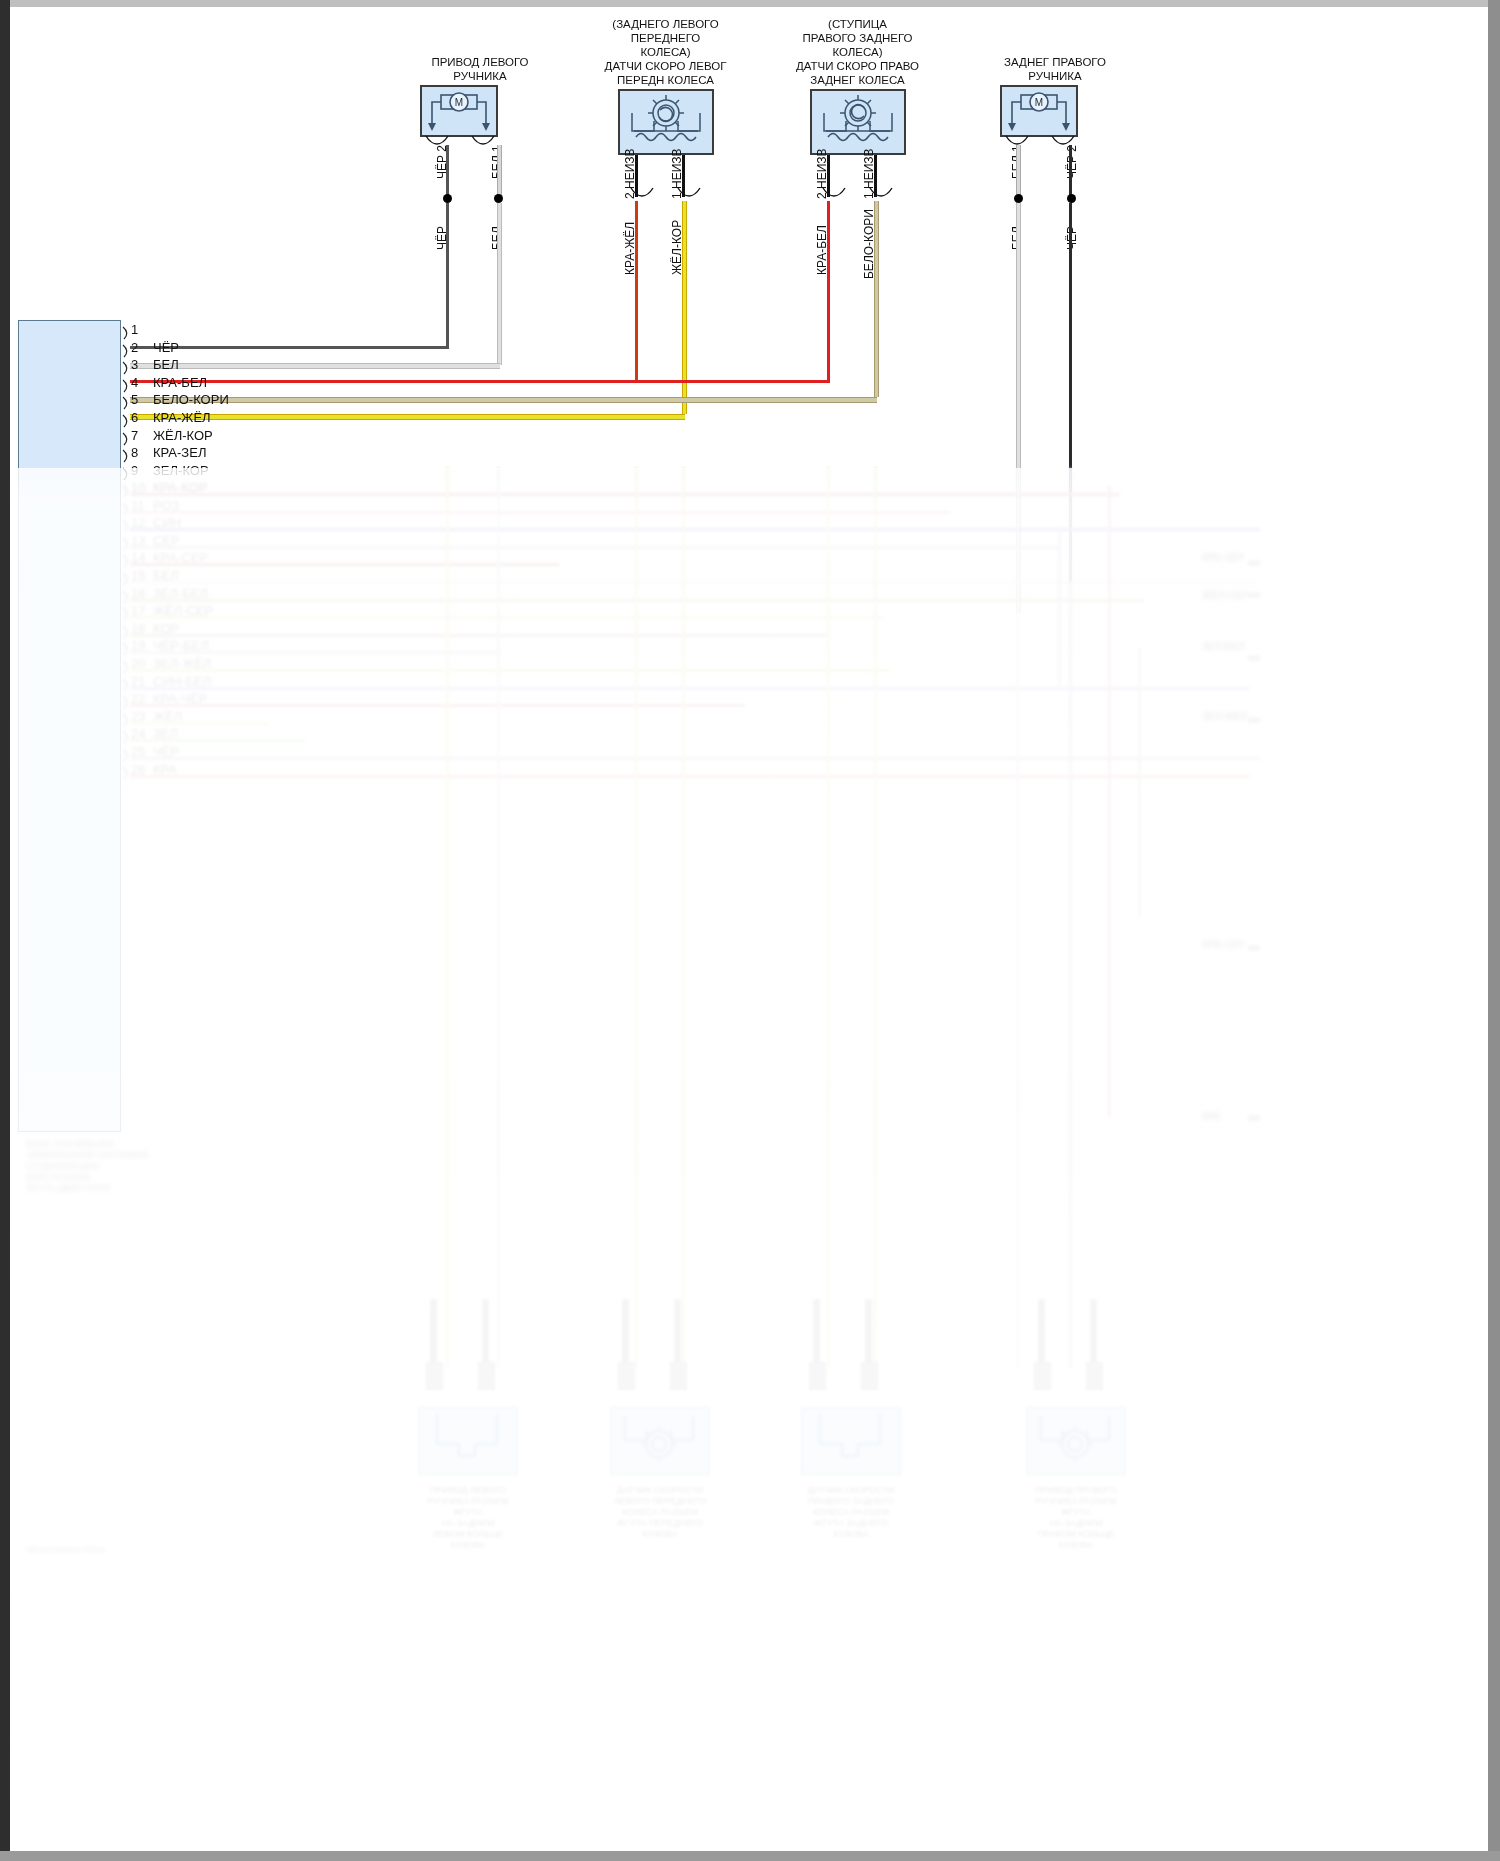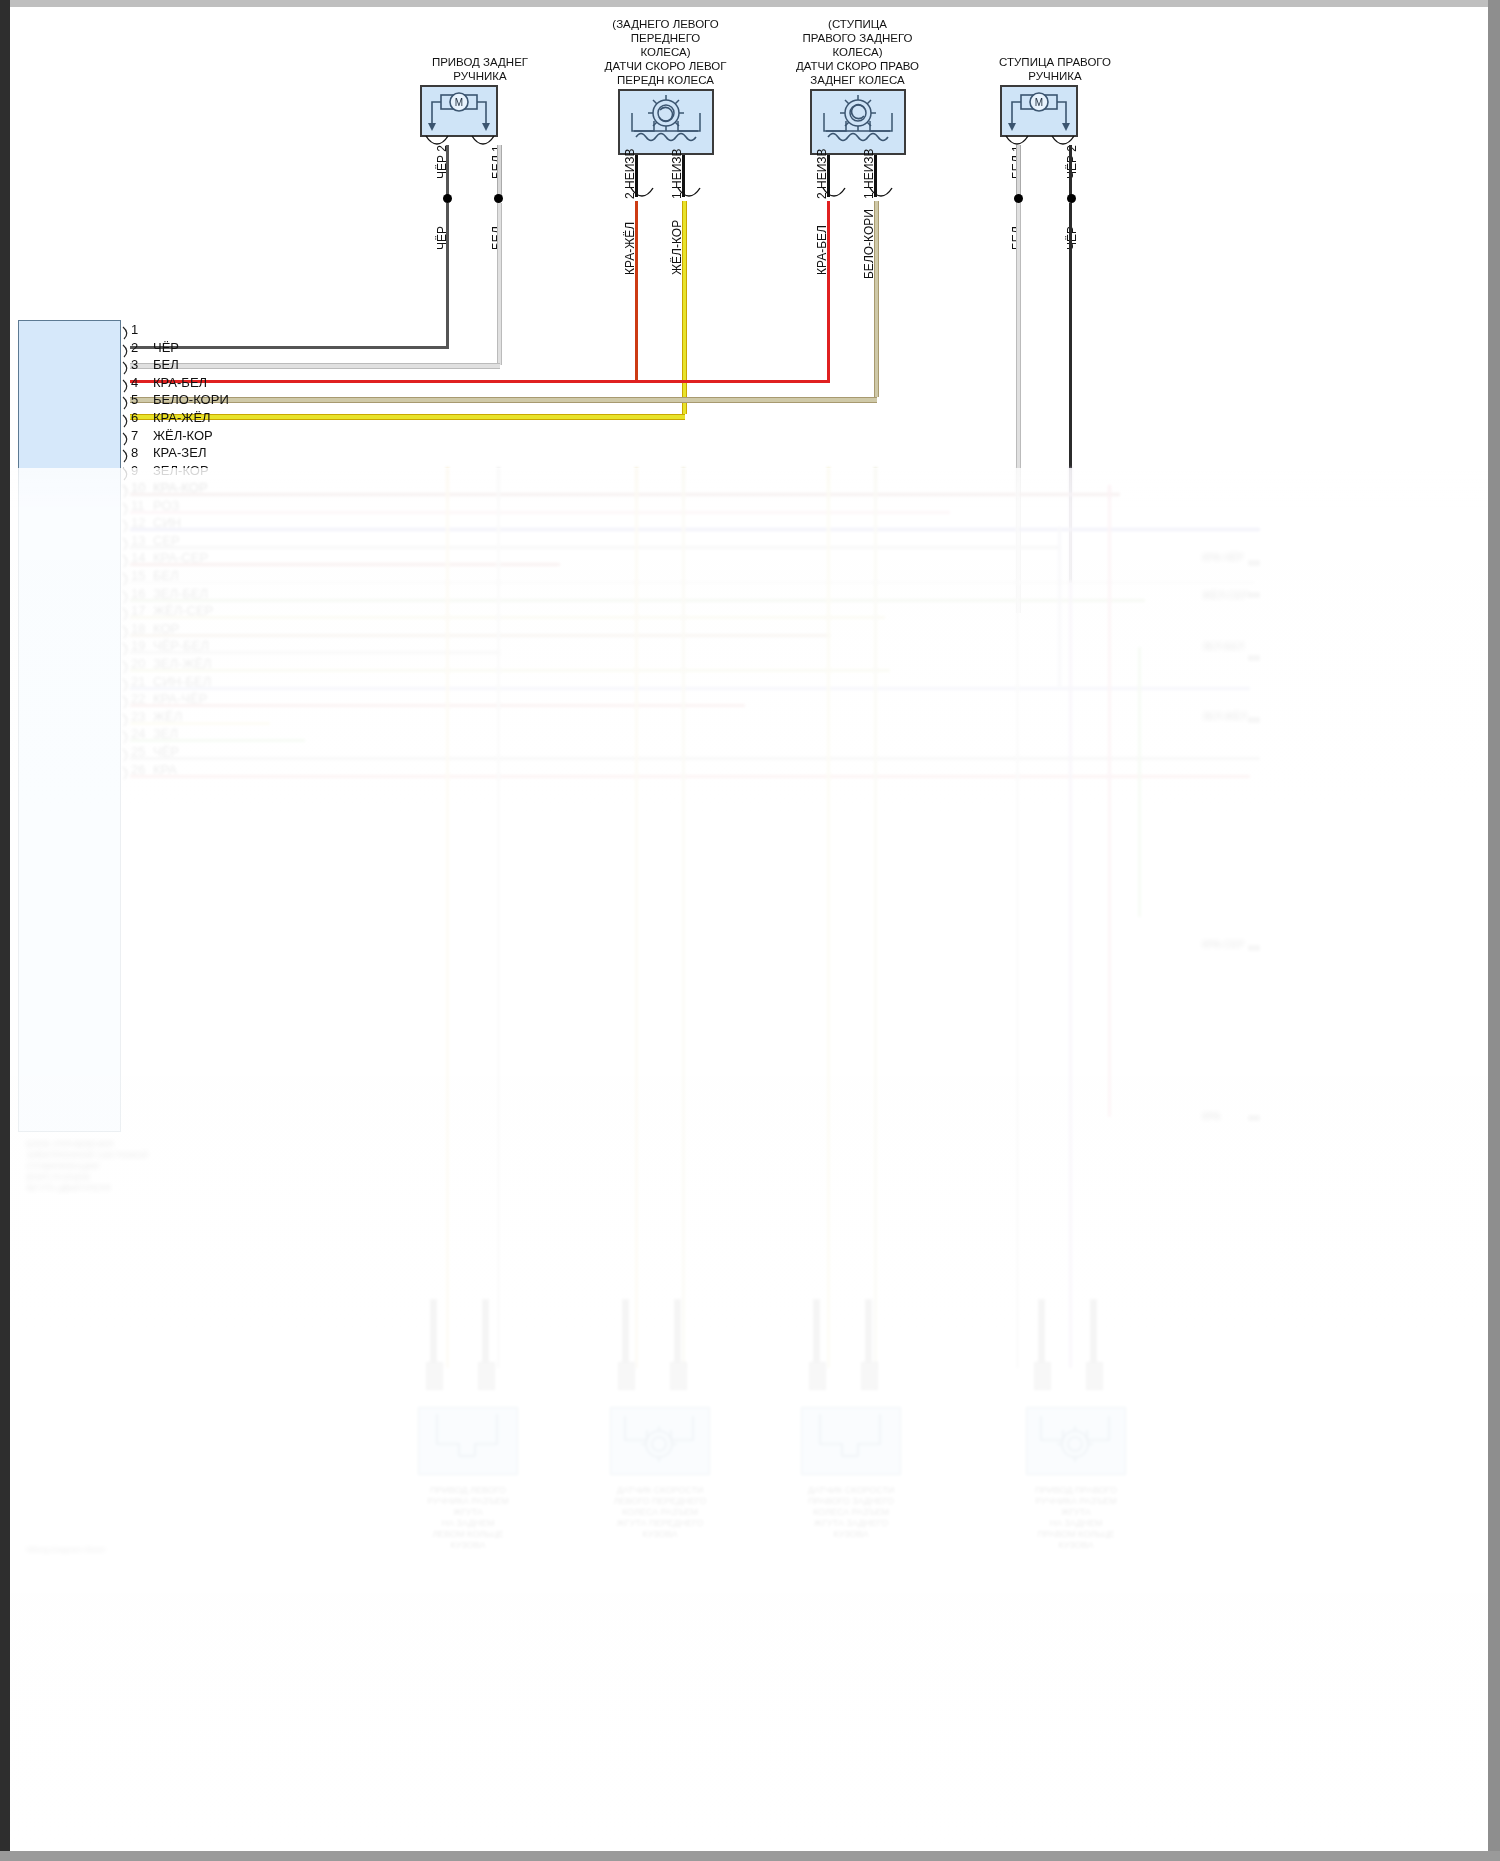--- a/index.html
+++ b/index.html
@@ -55,21 +55,21 @@
 <body>
 
 <div id="page">
   <div id="frame-top"></div>
   <div id="frame-left"></div>
   <div id="frame-right"></div>
   <div id="frame-bottom"></div>
 
   <div id="sheet">
 
-    <div class="devlabel" style="left:380px;top:48px;width:180px;">ПРИВОД ЗАДНЕГ
+    <div class="devlabel" style="left:380px;top:48px;width:180px;">ПРИВОД ЛЕВОГО
 РУЧНИКА</div>
     <div class="dev" style="left:410px;top:78px;width:78px;height:52px;">
       <svg width="74" height="48" viewBox="0 0 74 48" style="position:absolute;left:0;top:0;">
         <rect x="19" y="8" width="36" height="14" fill="none" stroke="#3b5570" stroke-width="1.6"></rect>
         <circle cx="37" cy="15" r="9" fill="#e8f3fd" stroke="#3b5570" stroke-width="1.6"></circle>
         <text x="37" y="19" font-size="10" font-family="Liberation Sans, sans-serif" text-anchor="middle" fill="#203040">M</text>
         <path d="M19 15 L10 15 L10 42" fill="none" stroke="#3b5570" stroke-width="1.6"></path>
         <path d="M55 15 L64 15 L64 42" fill="none" stroke="#3b5570" stroke-width="1.6"></path>
         <path d="M6 36 L10 44 L14 36 Z" fill="#3b5570"></path>
         <path d="M60 36 L64 44 L68 36 Z" fill="#3b5570"></path>
@@ -155,21 +155,21 @@
     <div class="vlabel" style="left:852px;top:192px;">1 НЕИЗВ</div>
     <div class="wseg-v" style="left:817px;top:148px;height:42px;background:#111;"></div>
     <div class="wseg-v" style="left:864px;top:148px;height:42px;background:#111;"></div>
     <div class="vlabel" style="left:805px;top:268px;">КРА-БЕЛ</div>
     <div class="vlabel" style="left:852px;top:272px;">БЕЛО-КОРИ</div>
     <div class="wseg-v" style="left:817px;top:194px;height:180px;background:#e02020;"></div>
     <div class="wseg-h" style="left:120px;top:373px;width:700px;background:#e02020;"></div>
     <div class="wseg-v" style="left:864px;top:194px;height:196px;background:#cfc9a8;border-left:1px solid #a89a70;border-right:1px solid #a89a70;"></div>
     <div class="wseg-h" style="left:120px;top:390px;width:747px;height:4px;background:#cfc9a8;border-top:1px solid #a89a70;border-bottom:1px solid #a89a70;"></div>
 
-    <div class="devlabel" style="left:955px;top:48px;width:180px;">СТУПИЦА ПРАВОГО
+    <div class="devlabel" style="left:955px;top:48px;width:180px;">ЗАДНЕГ ПРАВОГО
 РУЧНИКА</div>
     <div class="dev" style="left:990px;top:78px;width:78px;height:52px;">
       <svg width="74" height="48" viewBox="0 0 74 48" style="position:absolute;left:0;top:0;">
         <rect x="19" y="8" width="36" height="14" fill="none" stroke="#3b5570" stroke-width="1.6"></rect>
         <circle cx="37" cy="15" r="9" fill="#e8f3fd" stroke="#3b5570" stroke-width="1.6"></circle>
         <text x="37" y="19" font-size="10" font-family="Liberation Sans, sans-serif" text-anchor="middle" fill="#203040">M</text>
         <path d="M19 15 L10 15 L10 42" fill="none" stroke="#3b5570" stroke-width="1.6"></path>
         <path d="M55 15 L64 15 L64 42" fill="none" stroke="#3b5570" stroke-width="1.6"></path>
         <path d="M6 36 L10 44 L14 36 Z" fill="#3b5570"></path>
         <path d="M60 36 L64 44 L68 36 Z" fill="#3b5570"></path>

